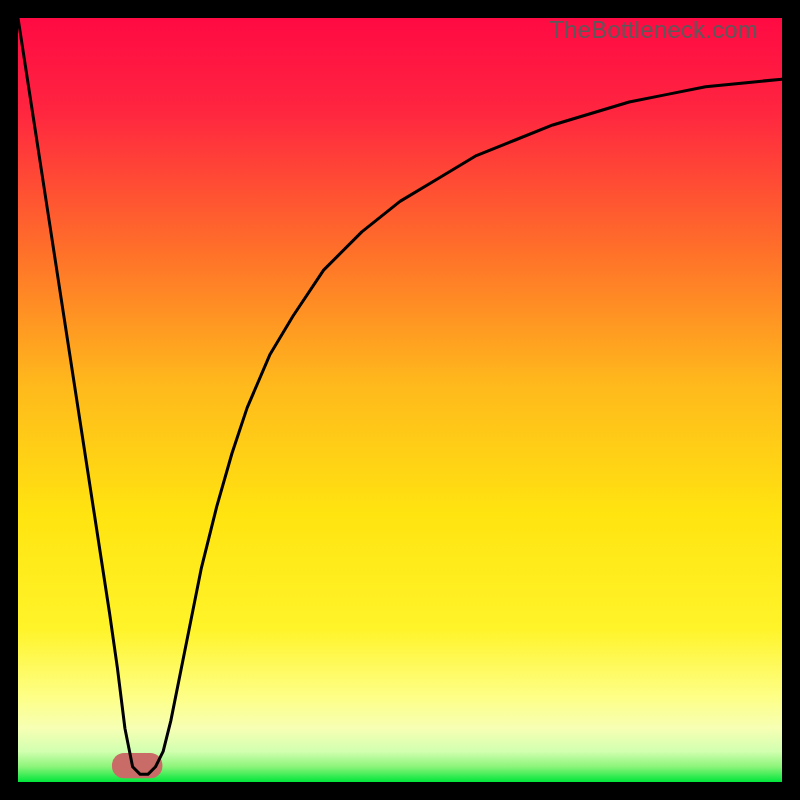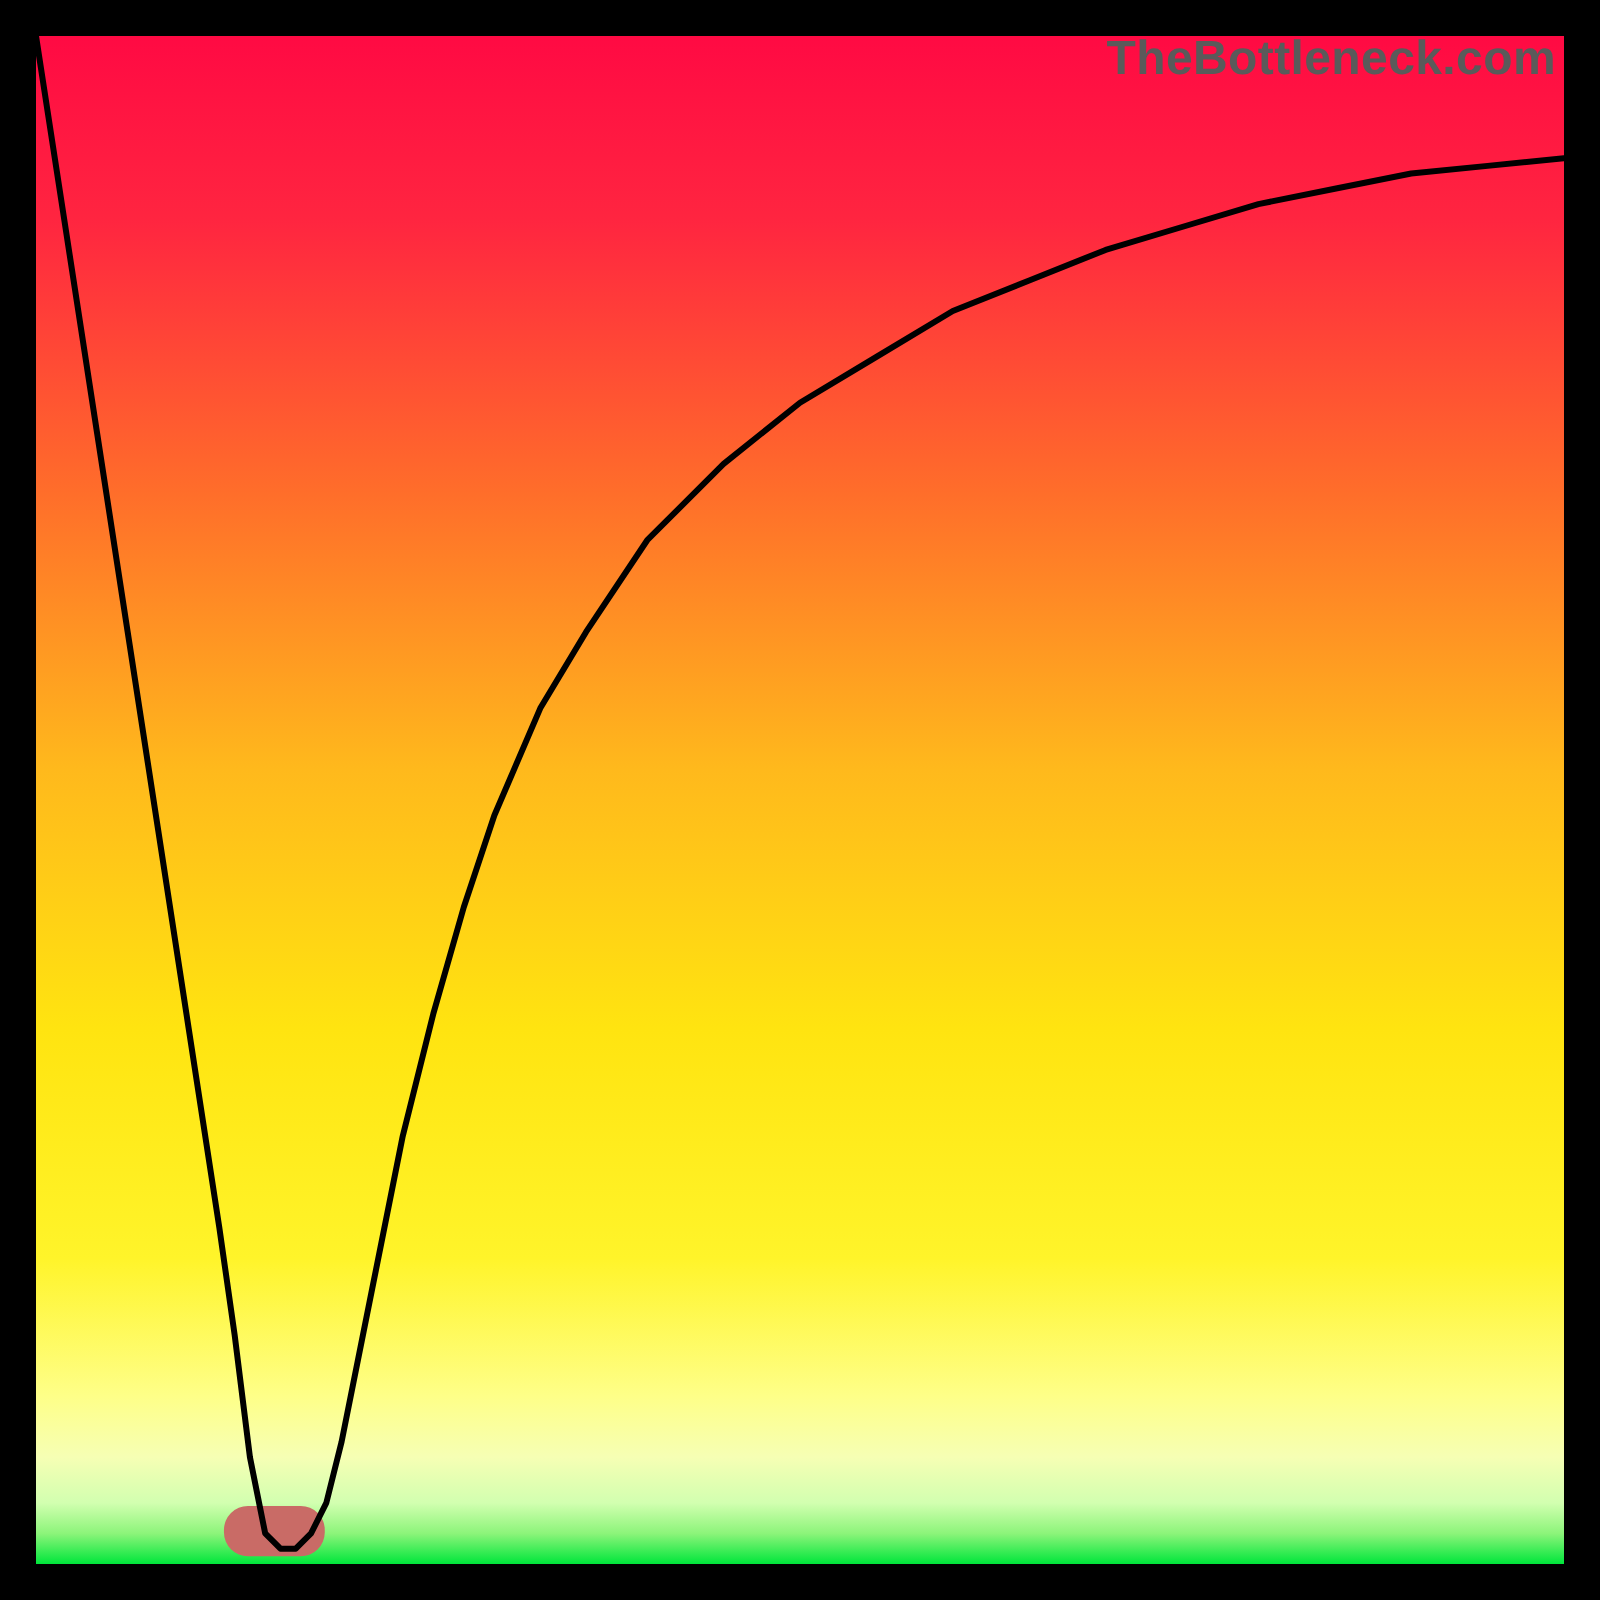--- a/index.html
+++ b/index.html
@@ -28,25 +28,25 @@
   .gradient {
     position: absolute;
     left: 0;
     top: 0;
     width: 764px;
     height: 764px;
   }
   .watermark {
     position: absolute;
     top: -2px;
-    right: 4px;
+    right: 24px;
     font-family: Arial, Helvetica, sans-serif;
     font-size: 24px;
     color: #5a5a5a;
-    font-weight: 700;
+    font-weight: 400;
     letter-spacing: 0.2px;
   }
   svg {
     display: block;
   }
 </style>
 </head>
 <body>
 
 <div class="frame">

